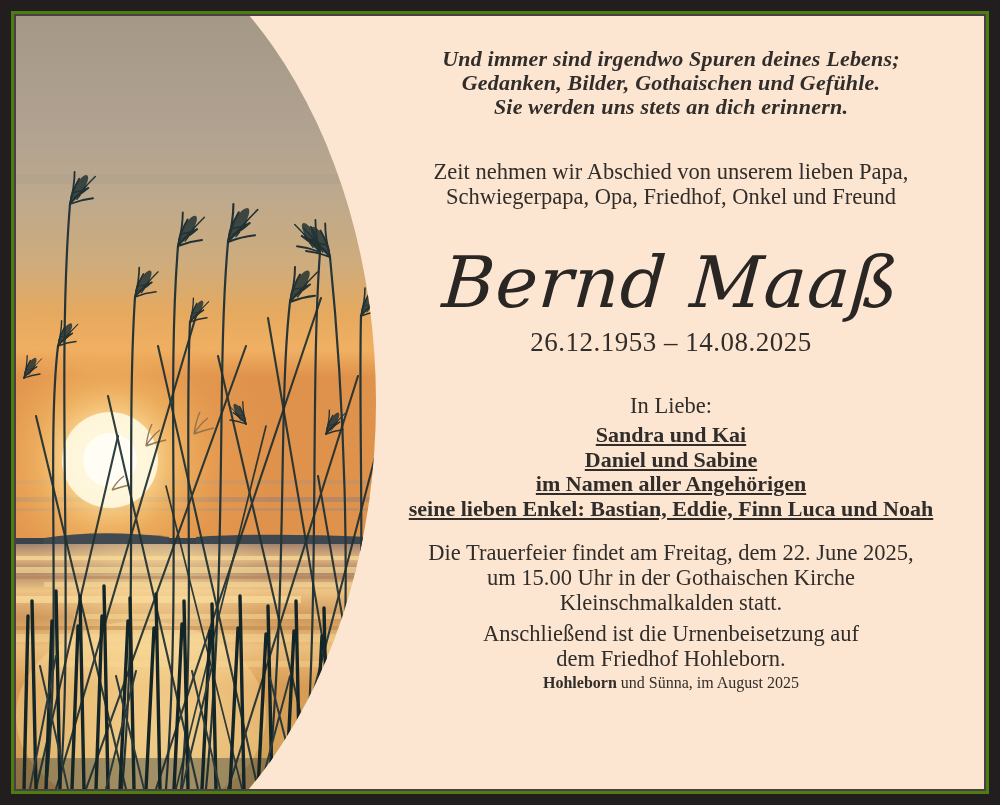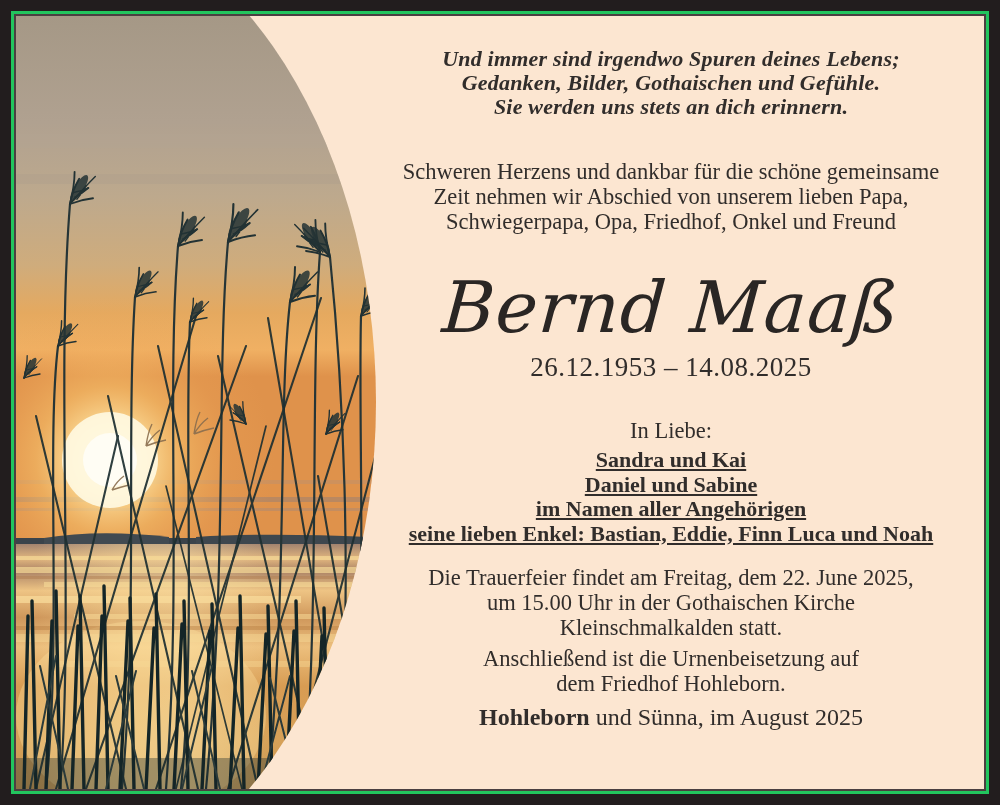--- a/index.html
+++ b/index.html
@@ -2,21 +2,21 @@
 <html><head>
 <meta charset="utf-8">
 <style>
   html,body{margin:0;padding:0;}
   body{
     width:1000px;height:805px;position:relative;overflow:hidden;
     background:#221d1e;
     font-family:"Liberation Serif", serif;
   }
   .frame-white{
-    position:absolute;inset:11px;background:#22c55e;
+    position:absolute;inset:11px;background:#4d7c0f;
   }
   .content{
     position:absolute;inset:3px;
     border:2px solid #4a4041;
     background:#fce6d1;
     overflow:hidden;
   }
   
   .photo{
     position:absolute;left:0;top:0;bottom:0;width:372px;
@@ -60,22 +60,21 @@
   }
   .service{
     margin-top:19px;
     font-size:22.5px;line-height:25px;
   }
   .burial{
     margin-top:6px;
     font-size:22.5px;line-height:25px;
   }
   .closing{
-    margin-top:10px;
-    font-size:24px;line-height:23px;
+    font-size:16px;line-height:23px;
   }
   .closing .b{font-weight:bold;}
 </style>
 </head>
 <body>
 
 <div class="frame-white">
   <div class="content">
 
     <div class="photo">
@@ -214,21 +213,20 @@
 
     <div class="text-col">
 
       <div class="verse">
         <div>Und immer sind irgendwo Spuren deines Lebens;</div>
         <div>Gedanken, Bilder, Gothaischen und Gefühle.</div>
         <div>Sie werden uns stets an dich erinnern.</div>
       </div>
 
       <div class="intro">
-        <div>Schweren Herzens und dankbar für die schöne gemeinsame</div>
         <div>Zeit nehmen wir Abschied von unserem lieben Papa,</div>
         <div>Schwiegerpapa, Opa, Friedhof, Onkel und Freund</div>
       </div>
 
       <div class="name">Bernd Maaß</div>
 
       <div class="dates">26.12.1953 – 14.08.2025</div>
 
       <div class="in-liebe">In Liebe:</div>
 

